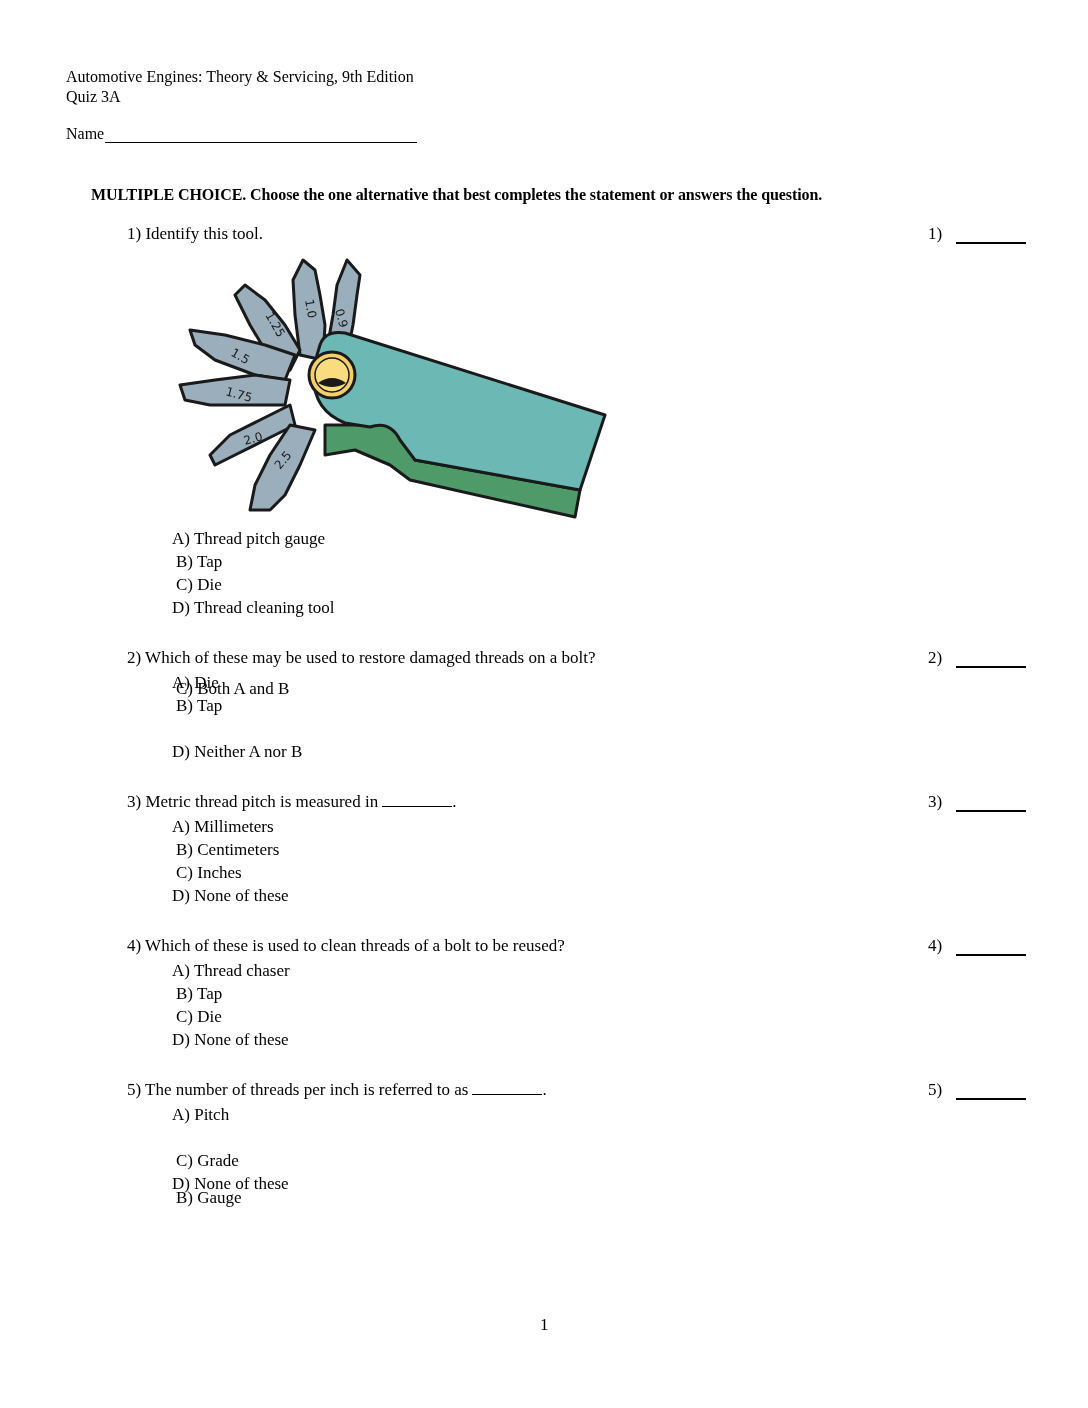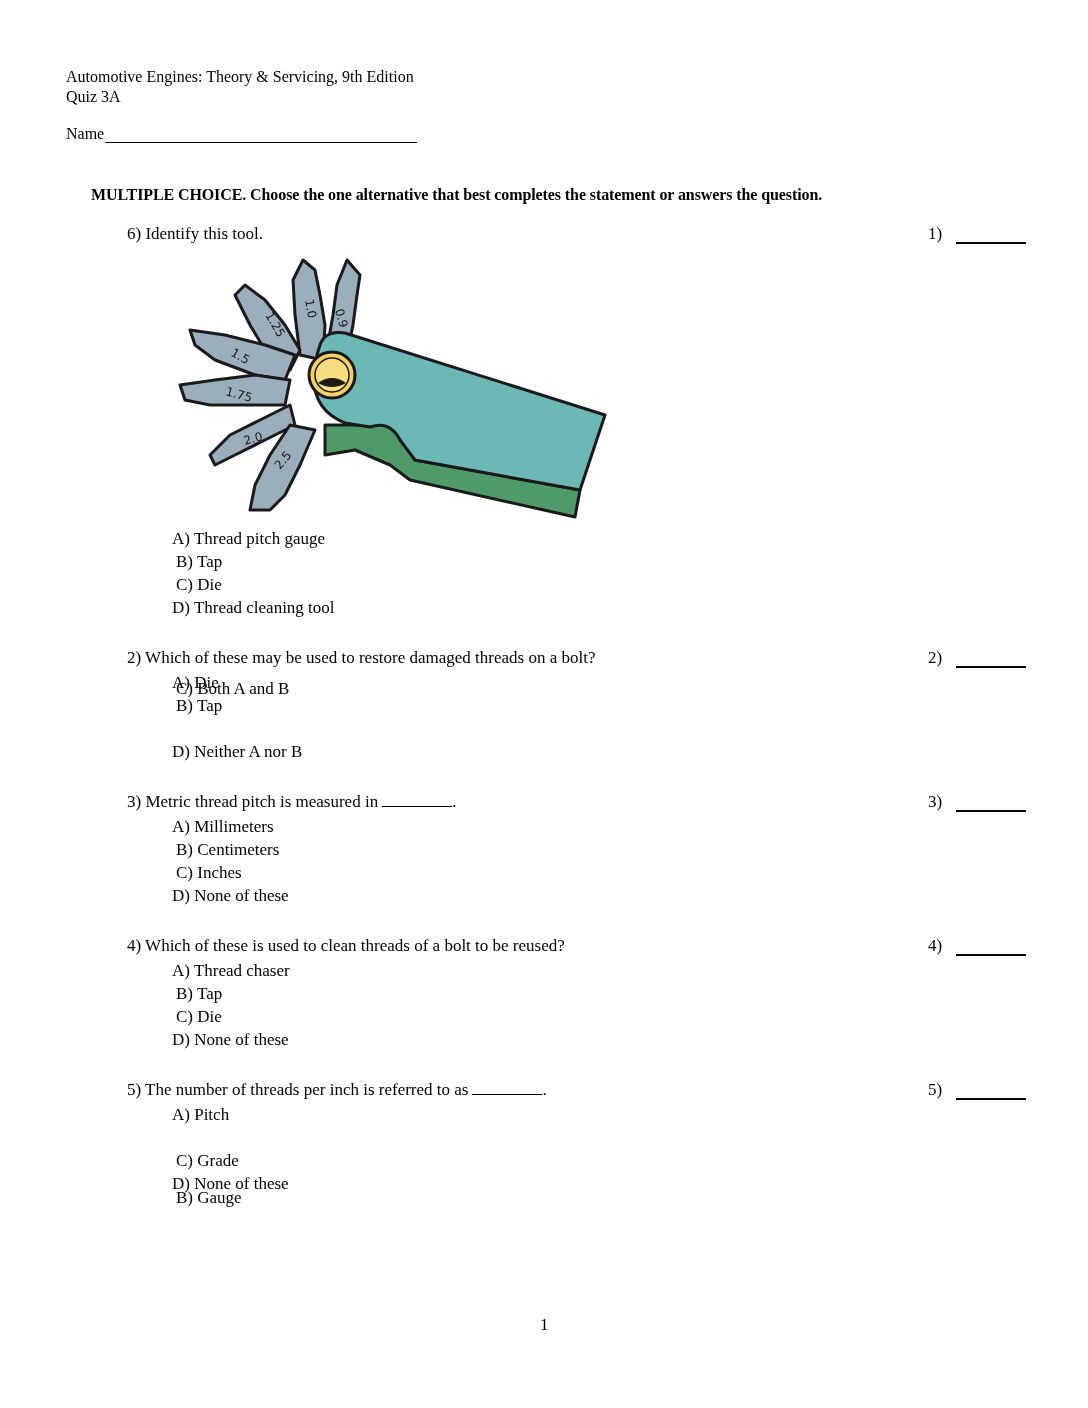--- a/index.html
+++ b/index.html
@@ -28,21 +28,21 @@
 <div class="abs header-line" style="top:67px;">Automotive Engines: Theory &amp; Servicing, 9th Edition</div>
 <div class="abs header-line" style="top:87px;">Quiz 3A</div>
 
 <div class="abs name-row">
   <span>Name</span>
   <span class="name-line"></span>
 </div>
 
 <div class="abs instructions">MULTIPLE CHOICE.  Choose the one alternative that best completes the statement or answers the question.</div>
 
-<div class="abs question" style="top:224px;">6) Identify this tool.</div>
+<div class="abs question" style="top:224px;">1) Identify this tool.</div>
 <div class="abs qnum" style="top:224px;">1)</div>
 <div class="abs answer-line" style="top:242px;"></div>
 
 <svg class="abs tool-img" viewBox="0 0 435 265">
   <g stroke="#1a1a1a" stroke-width="3" fill="#9aaebb" stroke-linejoin="round">
 
     <path d="M172,5 L185,20 L182,40 L178,70 L170,110 L150,105 L158,60 L162,30 Z"></path>
     <path d="M128,5 L140,15 L145,40 L150,70 L148,105 L125,100 L120,60 L118,25 Z"></path>
     <path d="M70,30 L90,45 L110,70 L125,95 L115,115 L90,95 L75,70 L60,40 Z"></path>
     <path d="M15,75 L50,80 L90,90 L120,100 L110,125 L80,120 L40,105 L20,90 Z"></path>

